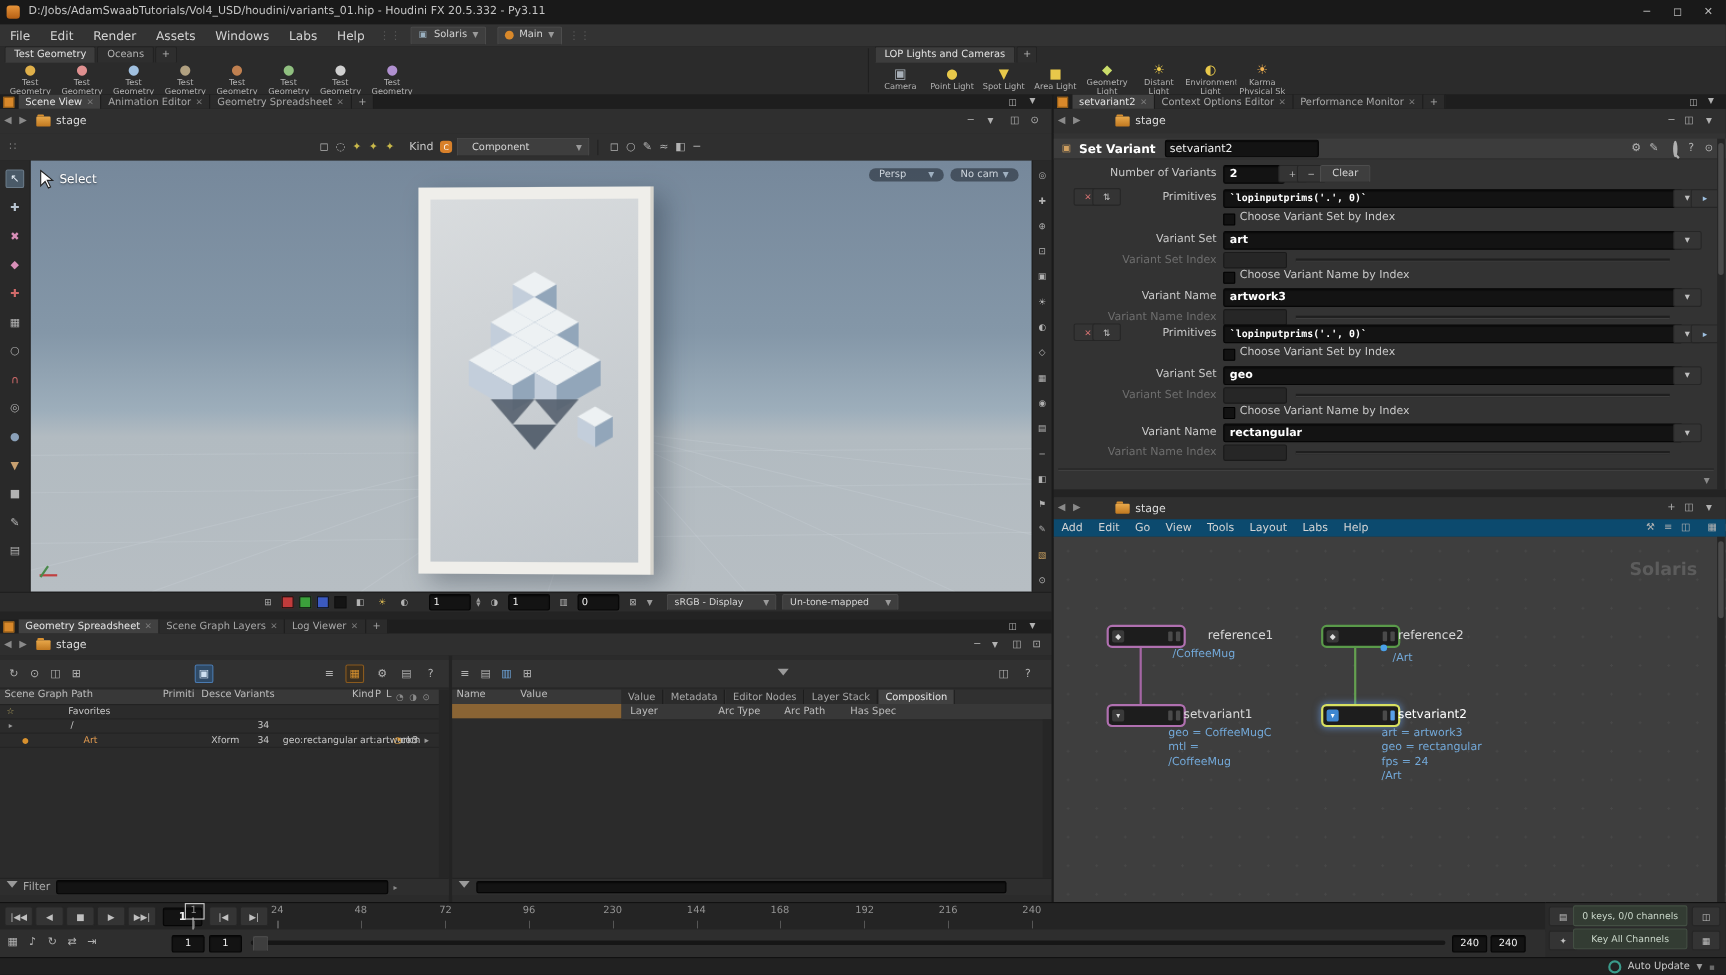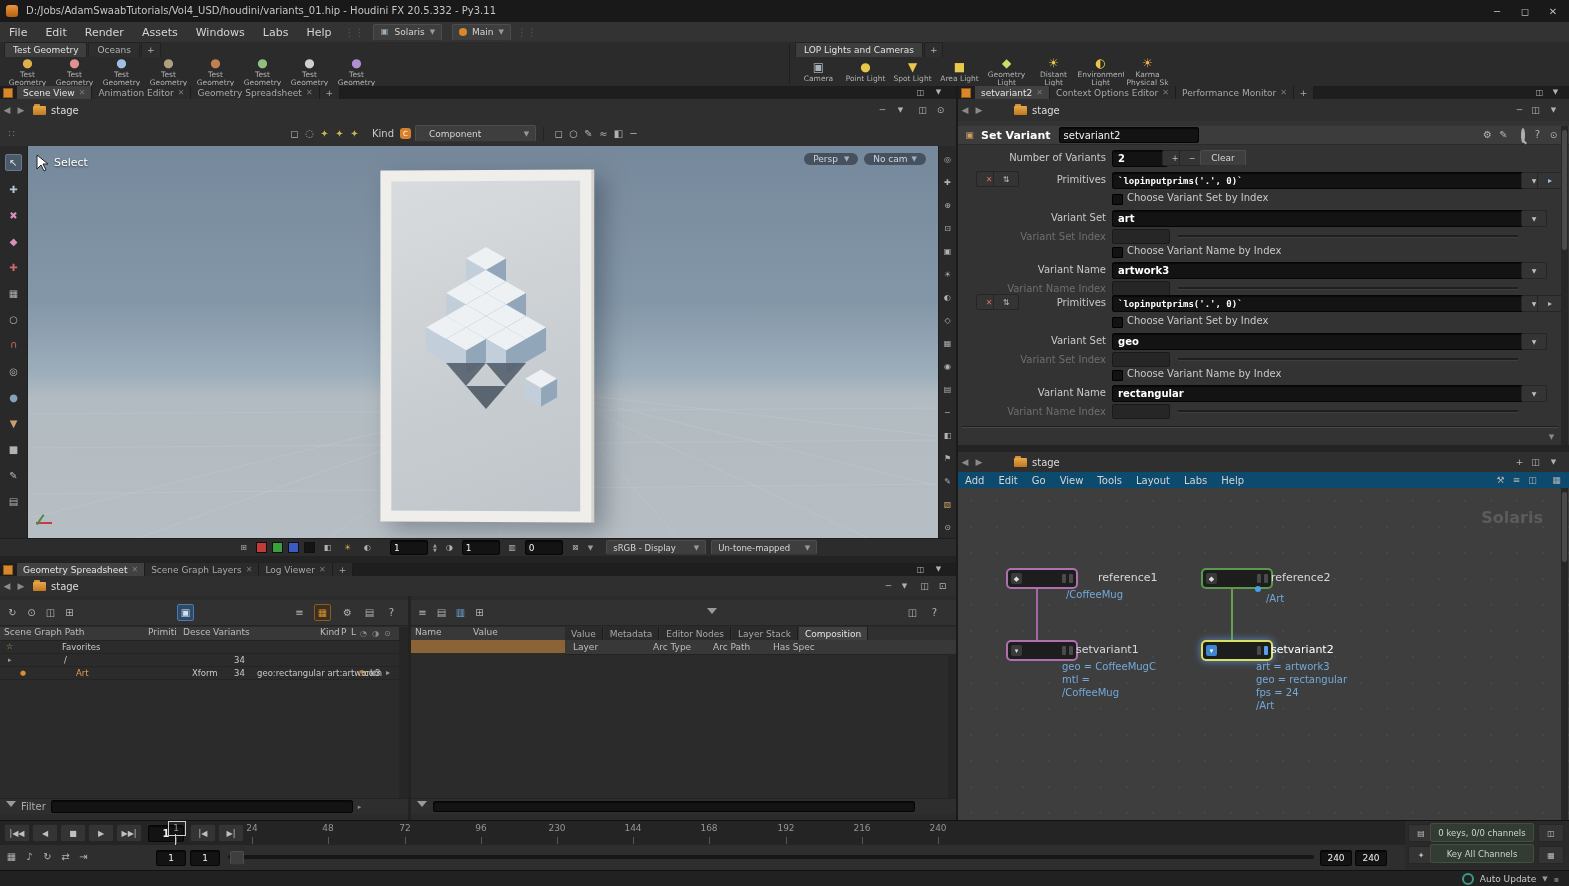--- a/index.html
+++ b/index.html
@@ -289,21 +289,21 @@
           <polygon points="-20,70 20,70 0,93" fill="#4e5a67" opacity="0.9"></polygon>
         </svg>
       </div>
     </div>
 
     <svg class="abs" style="left:8px;top:8px;" width="13" height="18">
       <polygon points="1,1 1,15 5,11 8,17 10,16 7,10 12,10" fill="#fff" stroke="#222" stroke-width="1"></polygon>
     </svg>
     <span class="abs" style="left:26px;top:10px;color:#fff;font-size:11px;text-shadow:0 1px 2px rgba(0,0,0,.6);">Select</span>
     <div class="abs flex" style="right:12px;top:7px;gap:6px;">
-      <span class="flex" style="gap:6px;background:rgba(20,26,34,.5);border-radius:9px;padding:1px 9px;font-size:9px;color:#cfd6dd;">
+      <span class="flex" style="gap:20px;background:rgba(20,26,34,.5);border-radius:9px;padding:1px 9px;font-size:9px;color:#cfd6dd;">
           <span>Persp</span>
           <span class="caret" style="color:#9fb0c0;">▼</span>
         </span>
       <span class="flex" style="gap:4px;background:rgba(20,26,34,.5);border-radius:9px;padding:1px 9px;font-size:9px;color:#cfd6dd;">
           <span>No cam</span>
           <span class="caret" style="color:#9fb0c0;">▼</span>
         </span>
     </div>
     <span class="abs" style="left:8px;bottom:14px;width:16px;height:2px;background:#c04040;"></span>
     <span class="abs" style="left:8px;bottom:14px;width:2px;height:12px;background:#4a8a4a;transform:rotate(35deg);transform-origin:bottom left;"></span>

